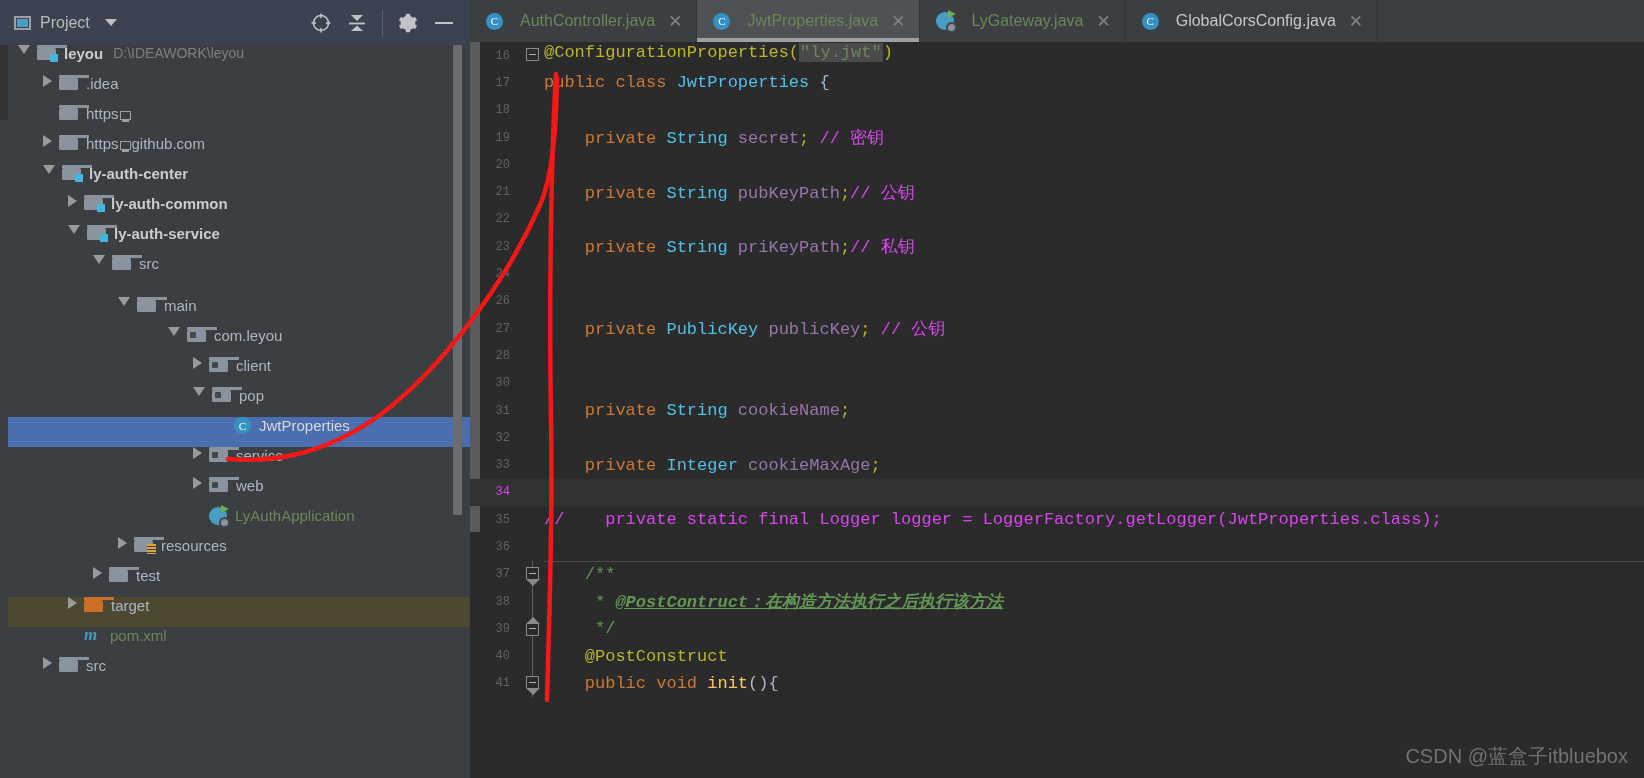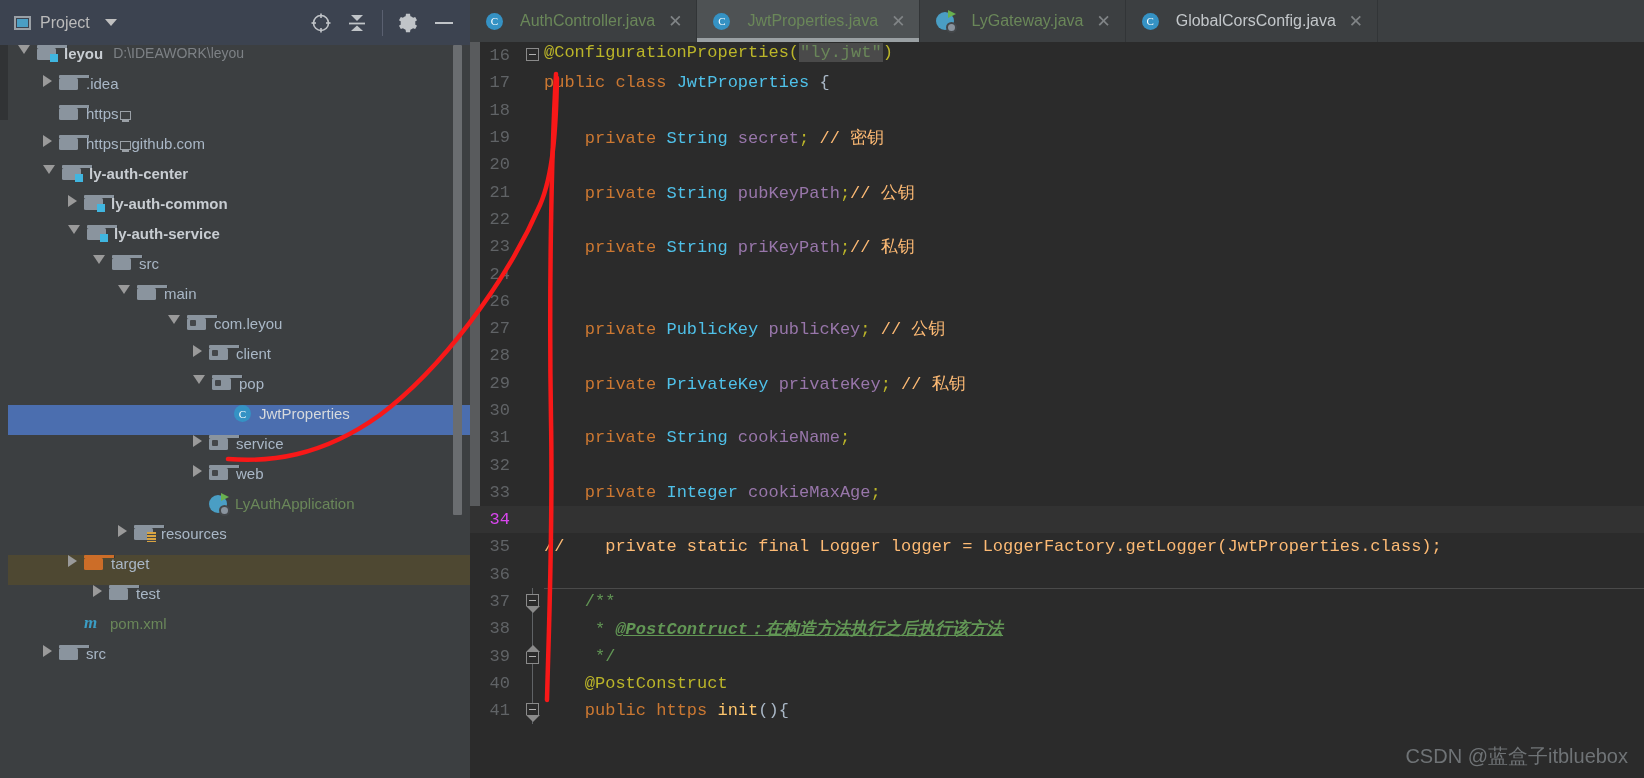--- a/index.html
+++ b/index.html
@@ -179,35 +179,35 @@
   #code-area {
     position: absolute; top: 42px; left: 0; right: 0; bottom: 0;
     background: #2b2b2b; overflow: hidden;
   }
   .code-row {
     height: 27.3px; display: flex; align-items: center; position: relative;
   }
   .code-row.cur { background: #323232; }
   .gutter-num {
     width: 52px; flex: 0 0 52px; text-align: right; padding-right: 12px;
-    color: #606366; font-size: 17px;
+    color: #606366; font-size: 12px;
     font-family: "Liberation Mono", monospace;
   }
   .code-row.cur .gutter-num { color: #d946ef; }
   .foldcol {
     width: 22px; flex: 0 0 22px; position: relative; height: 27.3px;
   }
   .code-text {
     font-family: "Liberation Mono", monospace; font-size: 17px;
     color: #a9b7c6; white-space: pre;
   }
   .k { color: #cc7832; }         
   .t { color: #4fc1e9; }         
   .f { color: #9876aa; }         
-  .c { color: #fdba74; }         
+  .c { color: #d946ef; }         
   .s { color: #6a8759; }         
   .an { color: #bbb529; margin-top: 32px; }        
   .m { color: #ffc66d; }         
   .p { color: #a9b7c6; }         
   .doc { color: #629755; font-weight: bold; font-style: italic; text-decoration: underline; }
   .docplain { color: #629755; }
   .str-hl { background: #4a4a4a; padding: 0 1px; }
 
   .fold-line {
     position: absolute; left: 10px; top: 0; width: 1px; height: 100%;
@@ -377,21 +377,21 @@
           <span class="label bold">ly-auth-service</span>
         </div>
         <div class="node" style="padding-left: 85px;">
           <span class="arrow open"></span>
           <span class="ic ic-folder">
             <span class="tab"></span>
             <span class="body"></span>
           </span>
           <span class="label plain">src</span>
         </div>
-        <div class="node" style="padding-left: 110px;">
+        <div class="node" style="padding-left: 110px; margin-top: 12px;">
           <span class="arrow open"></span>
           <span class="ic ic-folder">
             <span class="tab"></span>
             <span class="body"></span>
           </span>
           <span class="label plain">main</span>
         </div>
         <div class="node" style="padding-left: 160px;">
           <span class="arrow open"></span>
           <span class="ic ic-folder">
@@ -452,35 +452,35 @@
         </div>
         <div class="node" style="padding-left: 110px;">
           <span class="arrow closed"></span>
           <span class="ic ic-folder">
             <span class="tab"></span>
             <span class="body"></span>
             <span class="res"></span>
           </span>
           <span class="label plain">resources</span>
         </div>
+        <div class="node" style="padding-left: 85px;">
+          <span class="arrow closed"></span>
+          <span class="ic ic-folder">
+            <span class="tab"></span>
+            <span class="body"></span>
+          </span>
+          <span class="label plain">test</span>
+        </div>
         <div class="node hl-target" style="padding-left: 60px;">
           <span class="arrow closed"></span>
           <span class="ic ic-folder orange">
             <span class="tab"></span>
             <span class="body"></span>
           </span>
           <span class="label plain">target</span>
-        </div>
-        <div class="node" style="padding-left: 85px;">
-          <span class="arrow closed"></span>
-          <span class="ic ic-folder">
-            <span class="tab"></span>
-            <span class="body"></span>
-          </span>
-          <span class="label plain">test</span>
         </div>
         <div class="node" style="padding-left: 60px;">
           <span class="arrow none"></span>
           <span class="ic ic-maven">m</span>
           <span class="label green">pom.xml</span>
         </div>
         <div class="node" style="padding-left: 35px;">
           <span class="arrow closed"></span>
           <span class="ic ic-folder">
             <span class="tab"></span>
@@ -576,25 +576,20 @@
           <div class="gutter-num">27</div>
           <div class="foldcol"></div>
           <div class="code-text"><span class="p">    </span><span class="k">private </span><span class="t">PublicKey</span><span class="p"> </span><span class="f">publicKey</span><span class="an">;</span><span class="c"> // 公钥</span></div>
         </div>
         <div class="code-row">
           <div class="gutter-num">28</div>
           <div class="foldcol"></div>
           <div class="code-text"></div>
         </div>
         <div class="code-row">
-          <div class="gutter-num">29</div>
-          <div class="foldcol"></div>
-          <div class="code-text"><span class="p">    </span><span class="k">private </span><span class="t">PrivateKey</span><span class="p"> </span><span class="f">privateKey</span><span class="an">;</span><span class="c"> // 私钥</span></div>
-        </div>
-        <div class="code-row">
           <div class="gutter-num">30</div>
           <div class="foldcol"></div>
           <div class="code-text"></div>
         </div>
         <div class="code-row">
           <div class="gutter-num">31</div>
           <div class="foldcol"></div>
           <div class="code-text"><span class="p">    </span><span class="k">private </span><span class="t">String</span><span class="p"> </span><span class="f">cookieName</span><span class="an">;</span></div>
         </div>
         <div class="code-row">
@@ -652,21 +647,21 @@
             <div class="fold-line"></div>
           </div>
           <div class="code-text"><span class="p">    </span><span class="an">@PostConstruct</span></div>
         </div>
         <div class="code-row">
           <div class="gutter-num">41</div>
           <div class="foldcol">
             <div class="fold-line"></div>
             <div class="fold-pt-down"></div>
           </div>
-          <div class="code-text"><span class="p">    </span><span class="k">public https </span><span class="m">init</span><span class="p">(){</span></div>
+          <div class="code-text"><span class="p">    </span><span class="k">public void </span><span class="m">init</span><span class="p">(){</span></div>
         </div>
       </div>
     <div id="watermark">CSDN @蓝盒子itbluebox</div>
   </div>
 
   <svg id="annotation" viewBox="0 0 1644 778">
     <path d="M556,74 C551,160 549,300 551,420 C553,530 549,620 547,700" fill="none" stroke="#f81818" stroke-width="4.5" stroke-linecap="round"></path>
     <path d="M557,78 C556,130 553,175 540,205 C505,285 440,370 380,415 C320,458 268,462 228,459" fill="none" stroke="#f81818" stroke-width="4.5" stroke-linecap="round"></path>
   </svg>
 </div>

